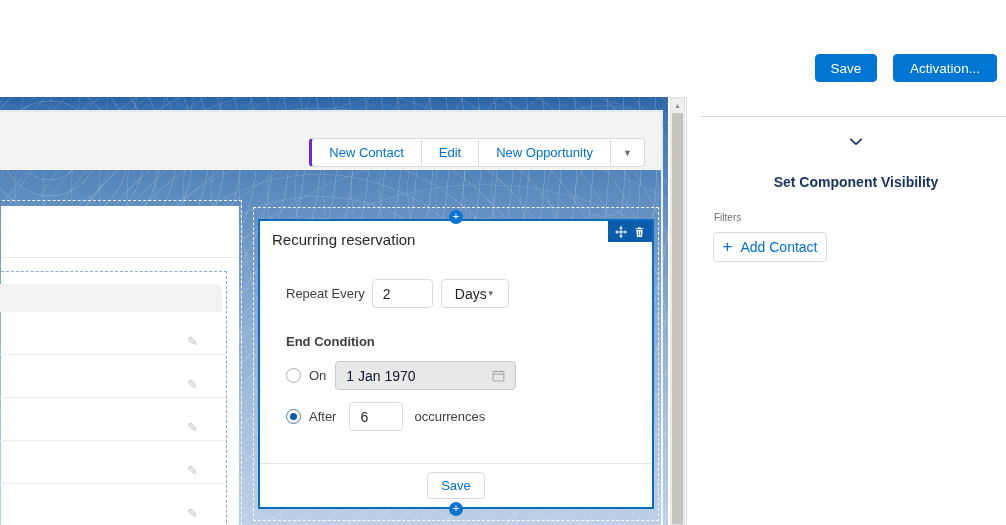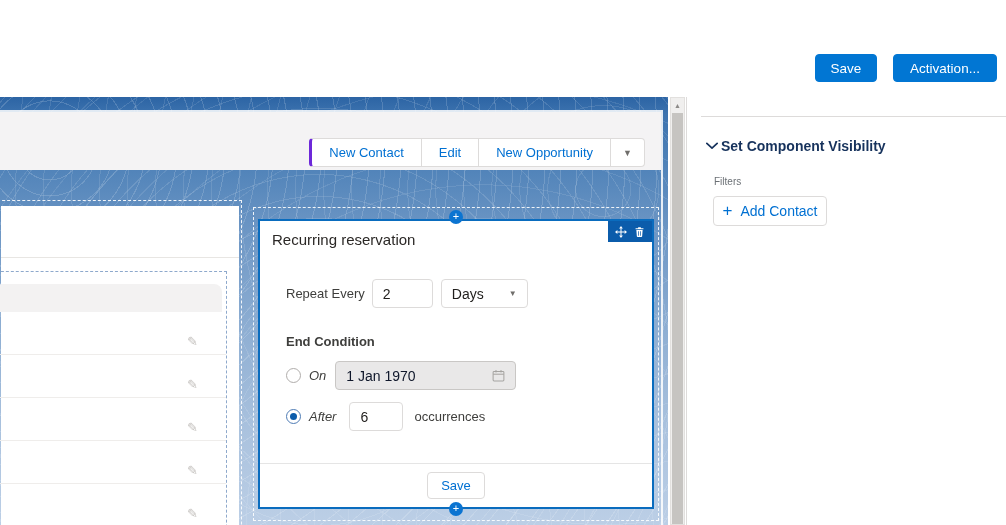--- a/index.html
+++ b/index.html
@@ -54,47 +54,47 @@
     background:#0b74d1; color:#fff; font-size:11px; line-height:13px; text-align:center; z-index:6; cursor:pointer; }
   .add-top { top:2px; } .add-bottom { bottom:4px; }
   .component { position:absolute; left:4px; top:11px; right:4px; bottom:11px; background:#fff; border:2px solid #0a6cbe; z-index:4; }
   .comp-toolbar { position:absolute; top:0; right:0; width:44px; height:21px; background:#0b5cab; display:flex; align-items:center; justify-content:space-evenly; z-index:5; }
   .comp-toolbar svg { display:block; cursor:pointer; }
   .comp-title { padding:10px 0 0 12px; font-size:15px; color:#2b2826; }
   .comp-body { padding-left:26px; font-size:13px; color:#3e3e3c; }
   .repeat-row { display:flex; align-items:center; margin-top:31px; }
   .field-box { height:29px; border:1px solid #dddbda; border-radius:4px; background:#fff; display:flex; align-items:center; padding:0 10px; font-size:14px; color:#201e1c; cursor:text; }
   .num-input { width:61px; margin-left:7px; }
-  .select-box { width:87px; margin-left:8px; justify-content:space-between; cursor:pointer; }
+  .select-box { width:68px; margin-left:8px; justify-content:center; cursor:pointer; }
   .tri { font-size:8px; color:#706e6b; }
   .end-label { margin-top:26px; font-weight:bold; }
   .radio-row { display:flex; align-items:center; margin-top:12px; }
   .radio { width:15px; height:15px; border-radius:50%; border:1px solid #b0adab; background:#fff; flex:0 0 auto; cursor:pointer; }
   .radio.checked { border:1px solid #4f7cb5; position:relative; }
   .radio.checked::after { content:""; position:absolute; left:3px; top:3px; width:7px; height:7px; border-radius:50%; background:#0b5cab; }
-  .radio-label { margin:0 9px 0 8px;font-style:italic; }
+  .radio-label { margin:0 9px 0 8px; }
   .date-box { width:181px; background:#e9e8e8; border-color:#c9c7c5; justify-content:space-between; color:#0f172a; cursor:default; }
   .after-input { width:54px; margin-left:4px; }
   .occ { margin-left:11px; }
   .comp-footer { position:absolute; left:0; right:0; bottom:0; height:44px; border-top:1px solid #e5e5e5; display:flex; align-items:center; justify-content:center; }
   .comp-save-btn { height:27px; padding:0 13px; background:#fff; border:1px solid #dddbda; border-radius:4px; color:#0070d2; font-size:13px; font-family:inherit; cursor:pointer; }
 
   
   .scrollbar { position:absolute; left:670px; top:97px; width:15px; height:428px; background:#f0efee; border:1px solid #e2e0de; z-index:8; }
   .scroll-up { height:14px; display:flex; align-items:center; justify-content:center; font-size:7px; color:#8c8a88; cursor:pointer; }
   .scroll-thumb { position:absolute; left:1px; right:1px; top:15px; bottom:0; background:#c6c4c1; cursor:grab; }
 
   
   .sidebar { position:absolute; left:686px; top:97px; width:320px; height:428px; background:#fff; border-left:1px solid #dddbda; z-index:8; }
   .breadcrumb { margin:17px 0 0 19px; font-size:14px; }
   .crumb-link { color:#0070d2; cursor:pointer; }
   .crumb-sep { color:#706e6b; margin:0 7px; font-size:12px; }
   .crumb-current { color:#444a50; }
   .sb-divider { border:none; border-top:1px solid #dddbda; margin:19px 0 0 14px; }
-  .vis-header { margin:21px 0 0 19px; display:flex; align-items:center; gap:3px; color:#16325c; font-weight:bold; font-size:14px; cursor:pointer; }
+  .vis-header { margin:21px 0 0 19px; display:flex; align-items:center; gap:28px; color:#16325c; font-weight:bold; font-size:14px; cursor:pointer;flex-direction:column; }
   .filters-label { margin:22px 0 0 27px; font-size:10px; color:#6b7075; }
   .add-filter-btn { margin:9px 0 0 26px; width:114px; height:30px; background:#fff; border:1px solid #dddbda; border-radius:4px;
     color:#0070d2; font-size:14px; font-family:inherit; display:flex; align-items:center; justify-content:center; gap:8px; cursor:pointer; }
   .plus-glyph { font-size:17px; line-height:1; margin-top:-2px; }
 </style>
 </head>
 <body>
 
 <div class="screen">
 

